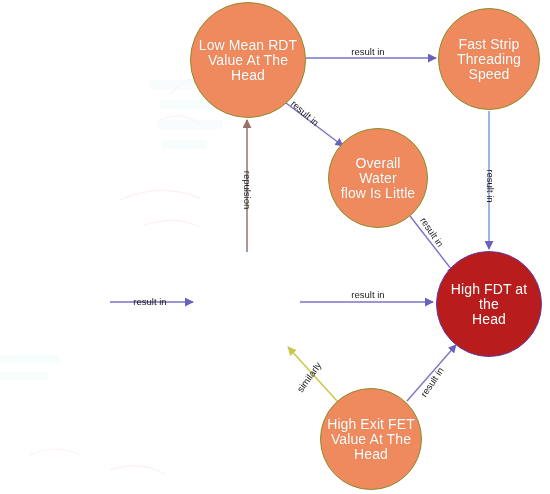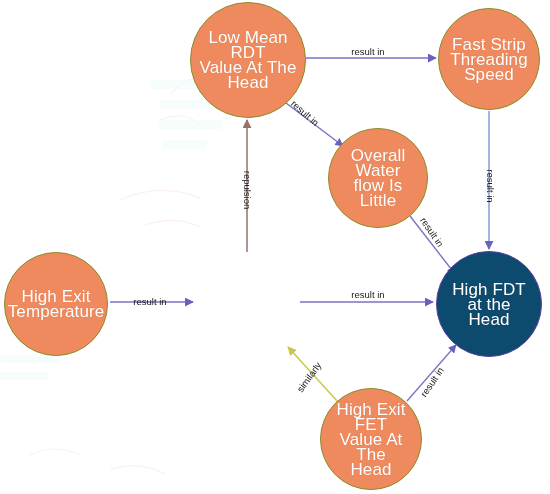--- a/index.html
+++ b/index.html
@@ -27,34 +27,34 @@
     border-radius: 50%;
     box-sizing: border-box;
     display: flex;
     align-items: center;
     justify-content: center;
     text-align: center;
     z-index: 2;
   }
   .node-label {
     color: #ffffff;
-    font-size: 17px;
+    font-size: 14px;
     line-height: 15px;
     letter-spacing: 0.1px;
     padding: 0 6px;
     white-space: pre-line;
     text-shadow: 0 0 1px rgba(120,60,20,0.25);
   }
   .node.orange {
     background: #f08a5d;
     background: #ef8a5e;
     border: 1.6px solid #8c8c2b;
   }
   .node.blue {
-    background: #0c4a6e;
+    background: #b91c1c;
     border: 1.6px solid #5b3fa8;
   }
   .edge-label {
     position: absolute;
     font-size: 9.5px;
     color: #1a1a1a;
     white-space: nowrap;
     z-index: 3;
     transform-origin: 50% 50%;
     background: transparent;
@@ -132,24 +132,20 @@
     <span class="node-label">Fast Strip
 Threading
 Speed</span>
   </div>
 
   <div class="node orange" style="left:328px; top:128px; width:100px; height:100px;">
     <span class="node-label">Overall Water
 flow Is Little</span>
   </div>
 
-  <div class="node orange" style="left:4px; top:252px; width:104px; height:104px;">
-    <span class="node-label">High Exit
-Temperature</span>
-  </div>
 
 
   <div class="node blue" style="left:436px; top:251px; width:106px; height:106px;">
     <span class="node-label">High FDT at the
 Head</span>
   </div>
 
   <div class="node orange" style="left:320px; top:388px; width:102px; height:102px;">
     <span class="node-label">High Exit FET
 Value At The

